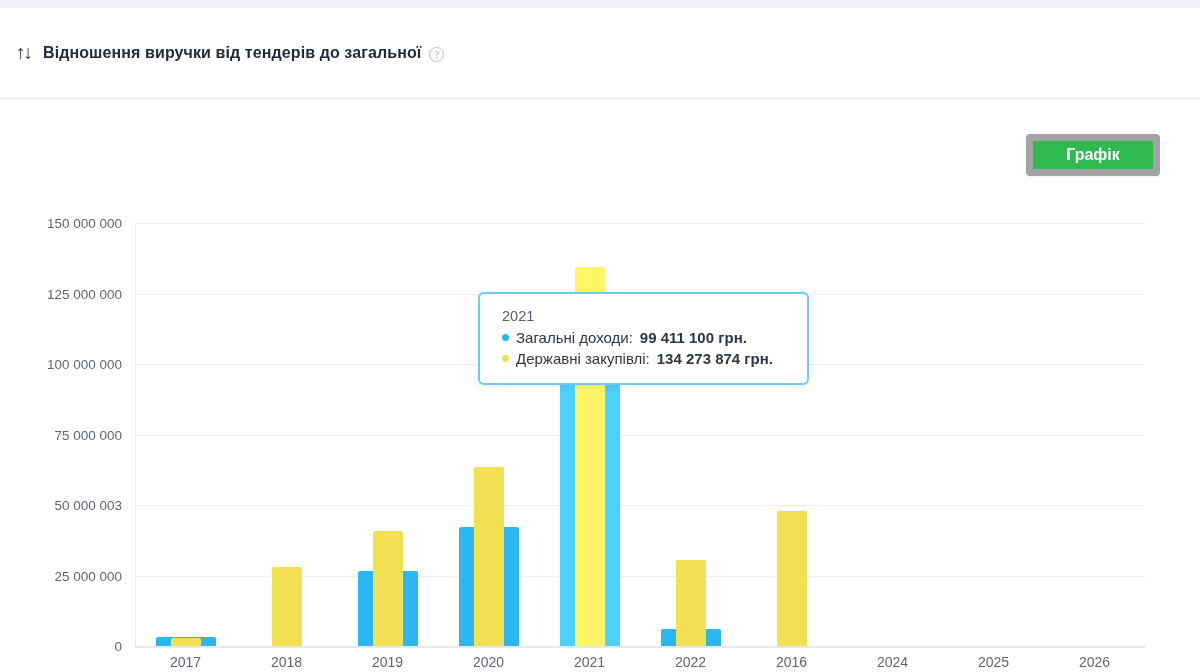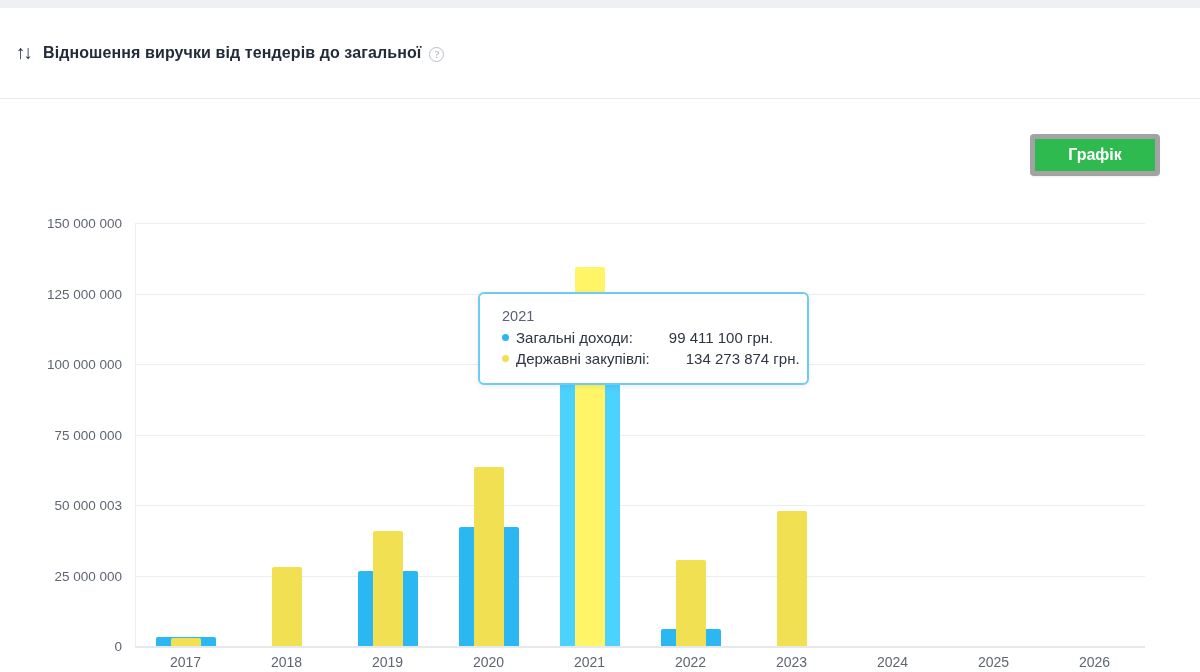--- a/index.html
+++ b/index.html
@@ -37,21 +37,21 @@
     border: 1px solid #b9bec9; color: #9aa0ab;
     font-size: 10px; line-height: 13px; text-align: center;
     display: inline-block; transform: translateY(1px);
     font-family: "Liberation Serif", serif;
   }
 
   
   .view-toggle {
     position: absolute; right: 40px; top: 134px;
     display: flex; height: 42px; border-radius: 4px; overflow: hidden;
-    border: 5px solid #a3a3a3;
+    border: 7px solid #a3a3a3;
     box-shadow: 0 1px 2px rgba(0,0,0,.06);
     margin-left: 32px;
   }
   .toggle-btn {
     min-width: 120px; padding: 0 18px;
     display: flex; align-items: center; justify-content: center;
     font-size: 16px; font-weight: bold; cursor: pointer;
     background: #ffffff; color: #333b49; border: none;
     font-family: "Liberation Sans", sans-serif;
   }
@@ -105,21 +105,21 @@
     z-index: 20;
   }
   .tt-title { font-size: 14.5px; color: #5a6170; margin-bottom: 3px; }
   .tt-row {
     display: flex; align-items: center; gap: 7px;
     font-size: 15px; color: #2e3643; line-height: 1.42; white-space: nowrap;
   }
   .tt-dot { width: 7px; height: 7px; border-radius: 50%; flex: none; }
   .tt-dot.blue { background: #2bb8f2; }
   .tt-dot.yellow { background: #f1e152; }
-  .tt-value { font-weight: normal; margin-left: 29px; }
+  .tt-value { font-weight: bold; }
 </style>
 </head>
 <body>
 
 <div id="app">
 
   <div class="top-strip"></div>
 
   <div class="card-header">
     <span class="sort-icon">↑↓</span>
@@ -163,21 +163,21 @@
         <div class="bar yellow" style="left: 540.5px; width: 30px; height: 86.01px;"></div>
         <div class="bar yellow" style="left: 641.5px; width: 30px; height: 134.796px;"></div>
       </div>
     <div class="x-labels" id="x-labels">
         <div class="x-label" style="left: 0px;">2017</div>
         <div class="x-label" style="left: 101px;">2018</div>
         <div class="x-label" style="left: 202px;">2019</div>
         <div class="x-label" style="left: 303px;">2020</div>
         <div class="x-label" style="left: 404px;">2021</div>
         <div class="x-label" style="left: 505px;">2022</div>
-        <div class="x-label" style="left: 606px;">2023</div>
+        <div class="x-label" style="left: 606px;">2016</div>
         <div class="x-label" style="left: 707px;">2024</div>
         <div class="x-label" style="left: 808px;">2025</div>
         <div class="x-label" style="left: 909px;">2026</div>
       </div>
 
   </div>
 
   <div class="tooltip">
     <div class="tt-title">2021</div>
     <div class="tt-row">

